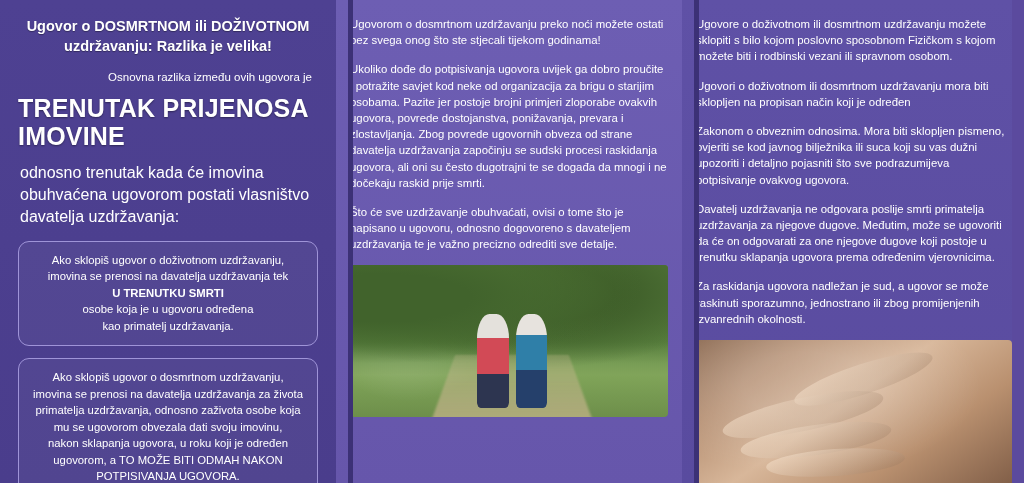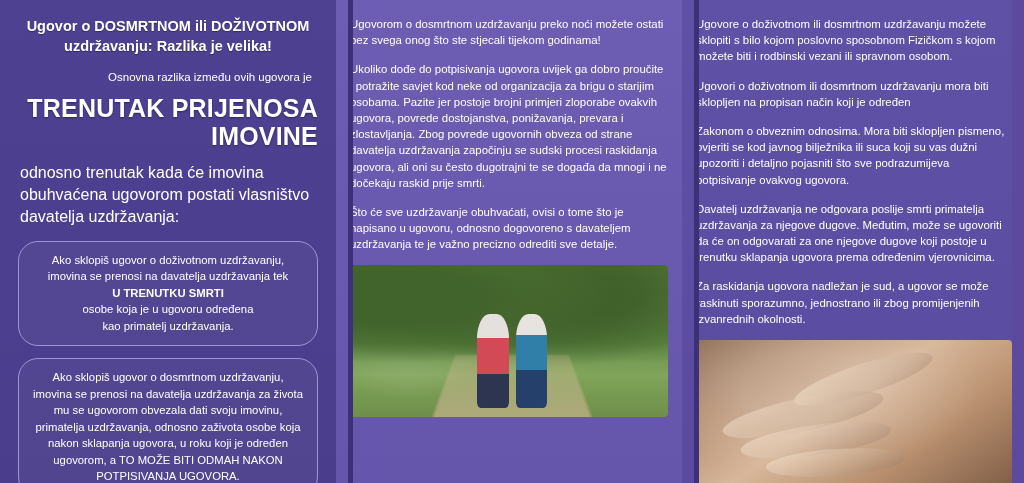--- a/index.html
+++ b/index.html
@@ -67,37 +67,37 @@
     color: #ffffff;
     font-size: 11.5px;
     text-align: right;
     margin: 14px 10px 0 10px;
     line-height: 1.35;
   }
   .big-title {
     color: #ffffff;
     font-size: 25px;
     font-weight: bold;
-    text-align: right;
+    text-align: left;
     line-height: 1.12;
     margin: 8px 4px 0 4px;
     letter-spacing: .2px;
     text-shadow: 0 1px 2px rgba(0,0,0,.4);
   }
   .sub-line2 {
     color: #ffffff;
     font-size: 16px;
     text-align: left;
     margin: 12px 6px 0 6px;
     line-height: 1.4;
   }
   .box {
     margin: 12px 4px 0 4px;
     border: 1px solid #9f94d8;
-    border-radius: 20px;
+    border-radius: 11px;
     background: rgba(255,255,255,0.045);
     padding: 10px 10px 11px 10px;
     color: #ffffff;
     font-size: 11.3px;
     line-height: 1.46;
     text-align: center;
   }
   .box .em {
     font-weight: bold;
   }
@@ -189,22 +189,22 @@
       <div>Ako sklopiš ugovor o doživotnom uzdržavanju,</div>
       <div>imovina se prenosi na davatelja uzdržavanja tek</div>
       <div class="em">U TRENUTKU SMRTI</div>
       <div>osobe koja je u ugovoru određena</div>
       <div>kao primatelj uzdržavanja.</div>
     </div>
 
     <div class="box">
       <div>Ako sklopiš ugovor o dosmrtnom uzdržavanju,</div>
       <div>imovina se prenosi na davatelja uzdržavanja za života</div>
+      <div>primatelja uzdržavanja, odnosno zaživota osobe koja</div>
       <div>mu se ugovorom obvezala dati svoju imovinu,</div>
-      <div>primatelja uzdržavanja, odnosno zaživota osobe koja</div>
       <div>nakon sklapanja ugovora, u roku koji je određen</div>
       <div>ugovorom, a TO MOŽE  BITI ODMAH NAKON</div>
       <div>POTPISIVANJA UGOVORA.</div>
     </div>
 
     <div class="foot-note">
       <div>Osoba koja prima uzdržavanje je PRIMATELJ UZDRŽAVANJA,</div>
 
     </div>
   </div>

